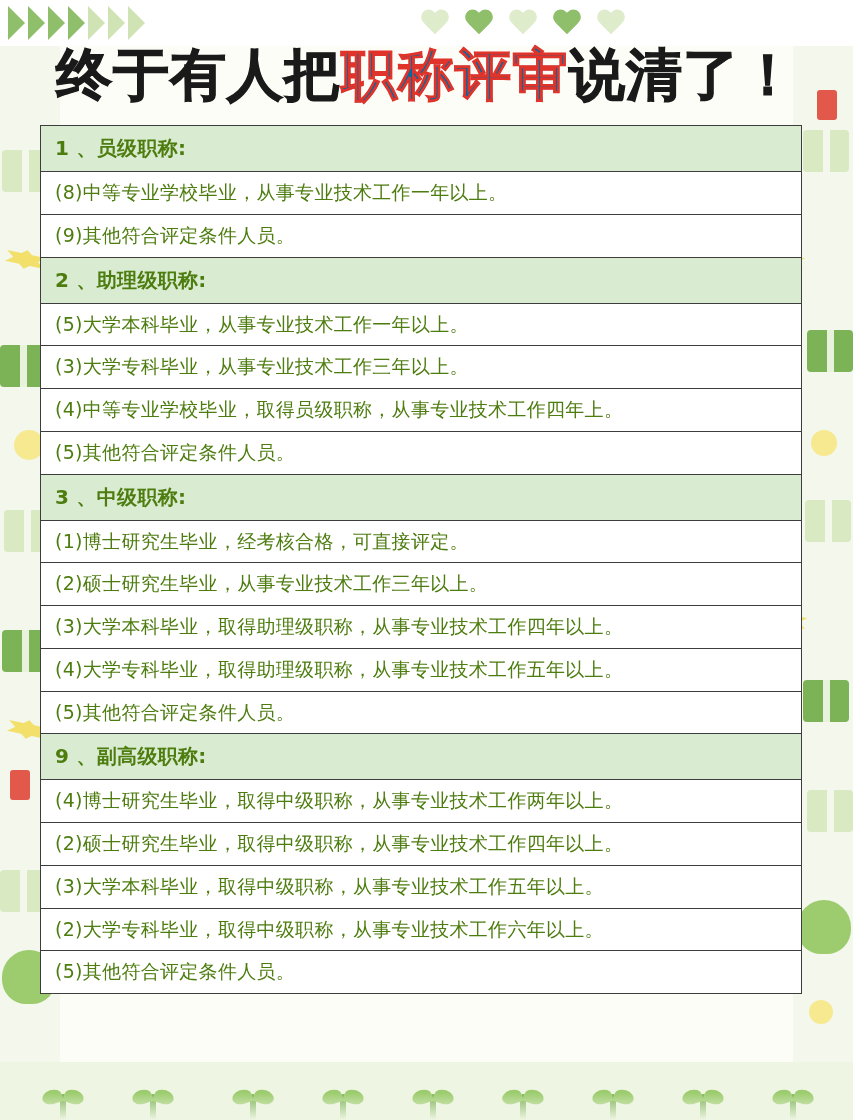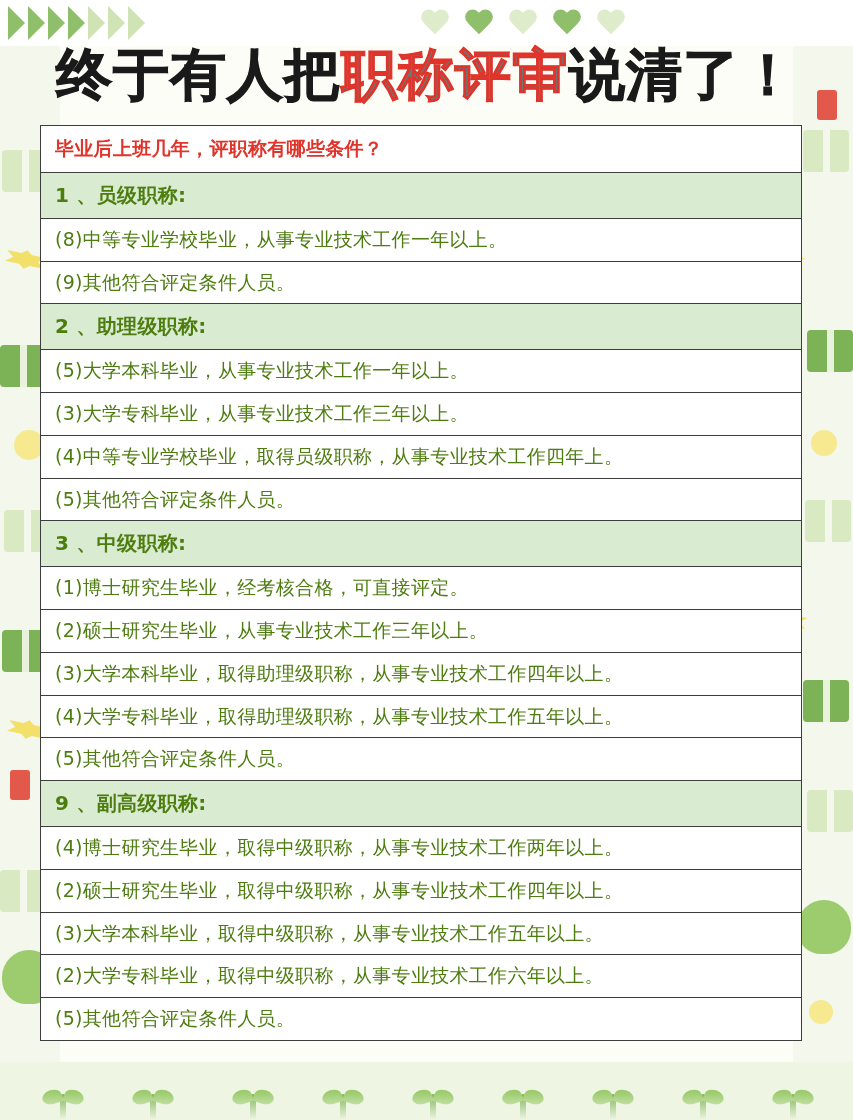--- a/index.html
+++ b/index.html
@@ -178,21 +178,21 @@
     font-family: "DejaVu Sans", sans-serif;
     font-weight: bold;
     font-size: 56px;
     letter-spacing: 1px;
     color: #1a1a1a;
     white-space: nowrap;
     line-height: 1.05;
     -webkit-text-stroke: 1px #1a1a1a;
   }
   .title .hl {
-    color: #737373;
+    color: #0369a1;
     -webkit-text-stroke: 1px #e0342b;
   }
 
   
   .table {
     position: absolute;
     top: 125px;
     left: 40px;
     width: 762px;
   }
@@ -291,21 +291,20 @@
     <div class="sprout" style="left:610px;"></div>
     <div class="sprout" style="left:700px;"></div>
     <div class="sprout" style="left:790px;"></div>
   </div>
 
   <div class="title">
     <span>终于有人把</span><span class="hl">职称评审</span><span>说清了！</span>
   </div>
 
   <div class="table">
-    <div class="row question">毕业后上班几年，评职称有哪些条件？</div>
     <div id="rows-container">
         <div class="row section">1 、员级职称:</div>
         <div class="row">(8)中等专业学校毕业，从事专业技术工作一年以上。</div>
         <div class="row">(9)其他符合评定条件人员。</div>
         <div class="row section">2 、助理级职称:</div>
         <div class="row">(5)大学本科毕业，从事专业技术工作一年以上。</div>
         <div class="row">(3)大学专科毕业，从事专业技术工作三年以上。</div>
         <div class="row">(4)中等专业学校毕业，取得员级职称，从事专业技术工作四年上。</div>
         <div class="row">(5)其他符合评定条件人员。</div>
         <div class="row section">3 、中级职称:</div>

